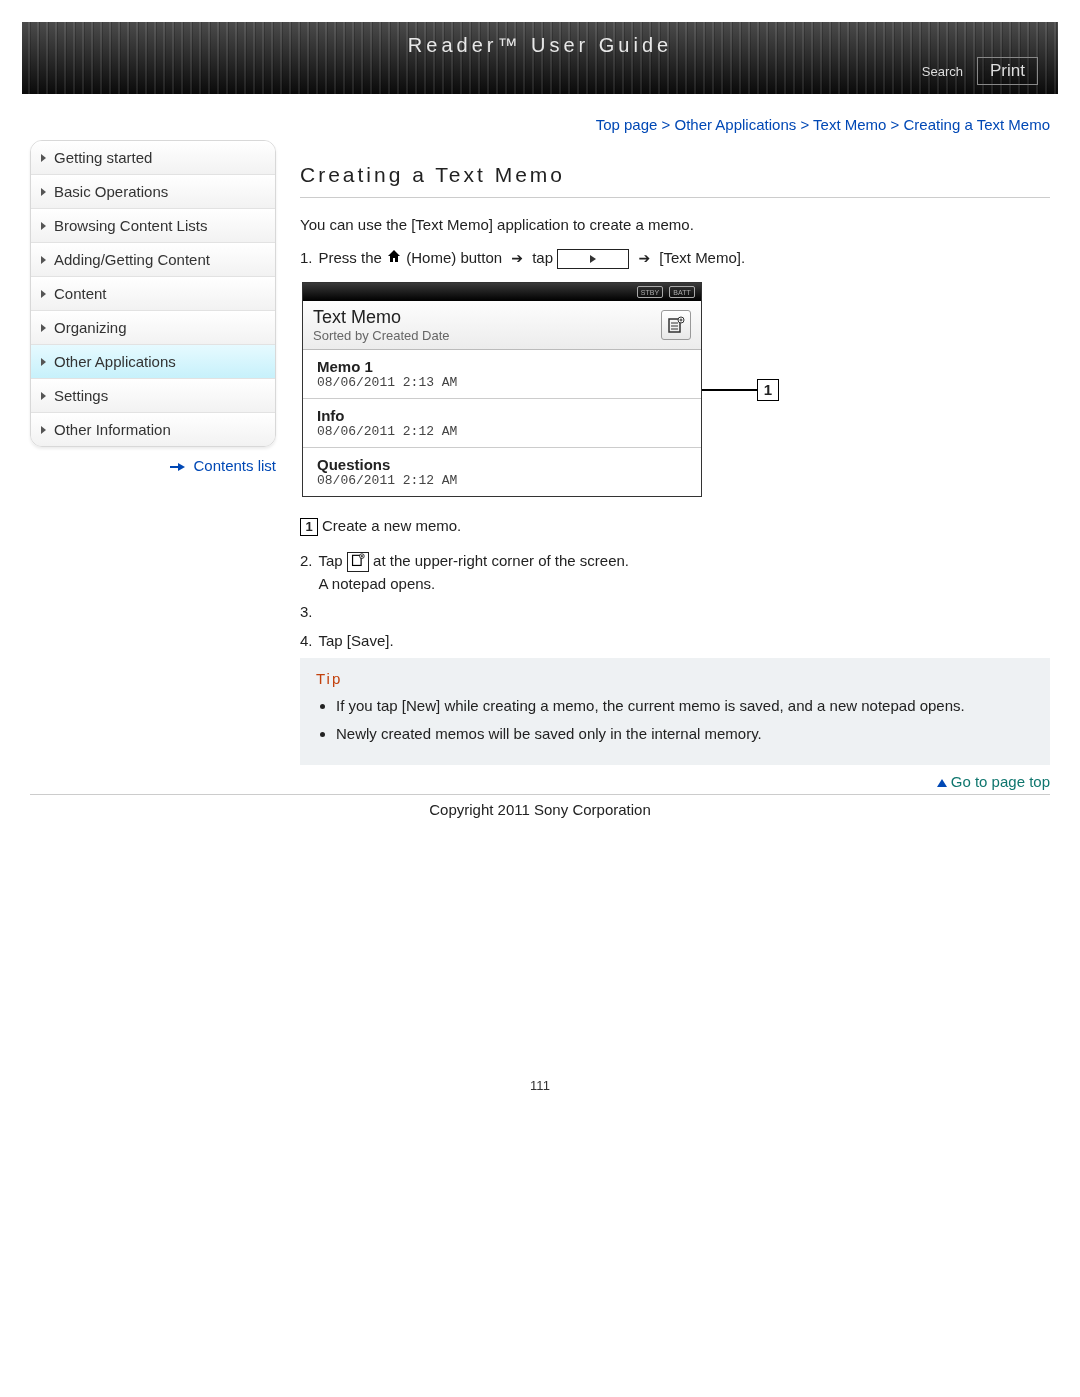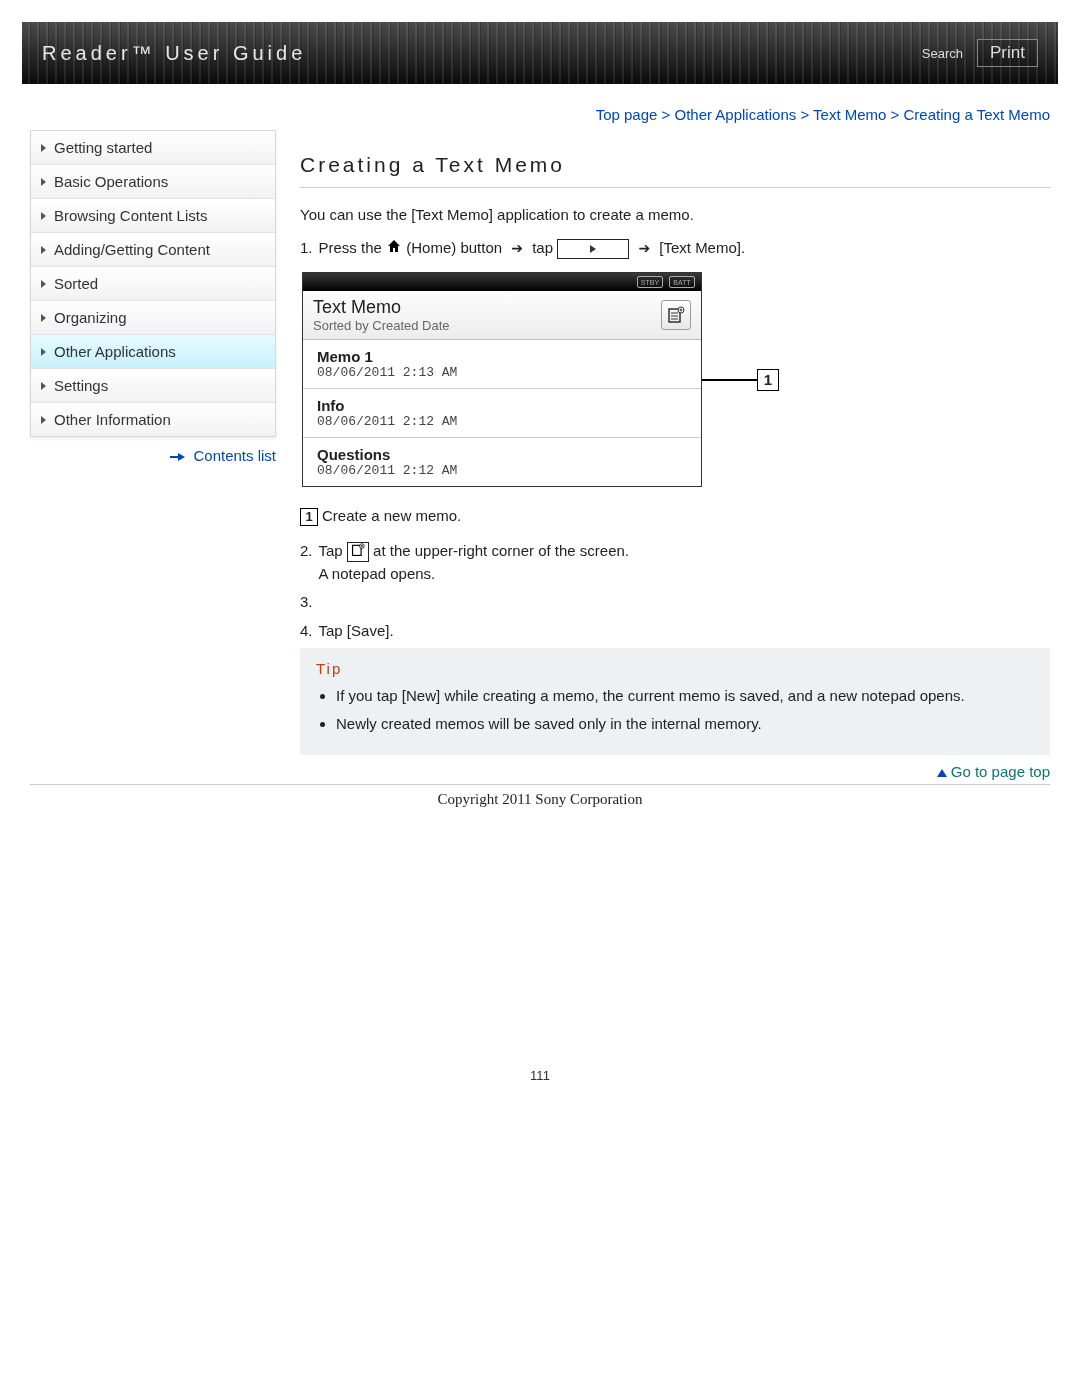--- a/index.html
+++ b/index.html
@@ -2,27 +2,28 @@
 <html><head>
 <meta charset="utf-8">
 <style>
   * { box-sizing: border-box; margin: 0; padding: 0; }
   body { font-family: Arial, Helvetica, sans-serif; font-size: 15px; color: #222; background: #fff; }
   .page { width: 1080px; margin: 0 auto; }
 
   
   .topbar {
     margin: 22px 22px 0 22px;
-    height: 62px;
+    height: 72px;
     display: flex;
     align-items: center;
-    padding: 5px 20px;
+    padding: 12px 20px;
     background: linear-gradient(#4b4b4b 0%, #0a0a0a 100%);
     position: relative;
     overflow: hidden;
+    flex-direction: column;
   }
   .topbar::before {
     content: "";
     position: absolute; inset: 0;
     background-image: repeating-linear-gradient(90deg,
       rgba(255,255,255,0) 0px, rgba(255,255,255,0) 6px,
       rgba(255,255,255,.09) 6px, rgba(255,255,255,.09) 8px,
       rgba(0,0,0,.2) 8px, rgba(0,0,0,.2) 9px);
     pointer-events: none;
   }
@@ -33,21 +34,21 @@
     color: #ddd; font-size: 17px; border: 1px solid #888;
     padding: 3px 12px; background: rgba(0,0,0,.15); cursor: pointer;
   }
 
   .container { display: flex; padding: 22px 30px 0 30px; gap: 24px; }
 
   
   .sidebar { width: 246px; flex: none; padding-top: 24px;}
   .nav {
     border: 1px solid #d8d8d8;
-    border-radius: 0;
+    border-radius: 12px;
     background: linear-gradient(#fbfbfb,#f3f3f3);
     overflow: hidden;
     box-shadow: 0 2px 3px rgba(0,0,0,.08);
   }
   .nav-item {
     display: flex; align-items: center; gap: 8px;
     padding: 8px 10px;
     border-bottom: 1px solid #e2e2e2;
     font-size: 15px; color: #333; cursor: pointer;
     background: linear-gradient(#ffffff,#f2f2f2);
@@ -98,21 +99,21 @@
 
   .tip-box { background:#eef1f3; padding:12px 16px 14px 16px;}
   .tip-title { font-size:15px; letter-spacing:2px; margin-bottom:8px; color:#c2410c;}
   .tip-box ul { padding-left:20px;}
   .tip-box li { margin-bottom:6px; line-height:1.45;}
 
   .gotop { text-align:right; margin:8px 0 4px 0;}
   .gotop a { color:#0f766e; text-decoration:none;}
   .up-tri{display:inline-block;width:0;height:0;border-bottom:8px solid #0048b5;border-left:5px solid transparent;border-right:5px solid transparent;margin-right:4px;vertical-align:middle;}
   hr.full { border:none;border-top:1px solid #ccc; margin:0 30px;}
-  .copyright { text-align:center; font-size:15px; margin:6px 0 40px 0;font-family:Liberation Serif, serif;}
+  .copyright { text-align:center; font-size:15px; margin:6px 0 40px 0;}
   .pagenum { text-align:center; font-size:13px; color:#333; margin-top:260px; padding-bottom:20px;}
 </style>
 </head>
 <body>
 
 <div class="page">
   <div class="topbar">
     <div class="title">Reader™ User Guide</div>
     <div class="right">
       <a href="#" class="search-link">Search</a>
@@ -134,21 +135,21 @@
         <div class="nav-item">
             <span class="tri"></span>
             <span>Browsing Content Lists</span>
           </div>
         <div class="nav-item">
             <span class="tri"></span>
             <span>Adding/Getting Content</span>
           </div>
         <div class="nav-item">
             <span class="tri"></span>
-            <span>Sorted</span>
+            <span>Content</span>
           </div>
         <div class="nav-item">
             <span class="tri"></span>
             <span>Organizing</span>
           </div>
         <div class="nav-item active">
             <span class="tri"></span>
             <span>Other Applications</span>
           </div>
         <div class="nav-item">

